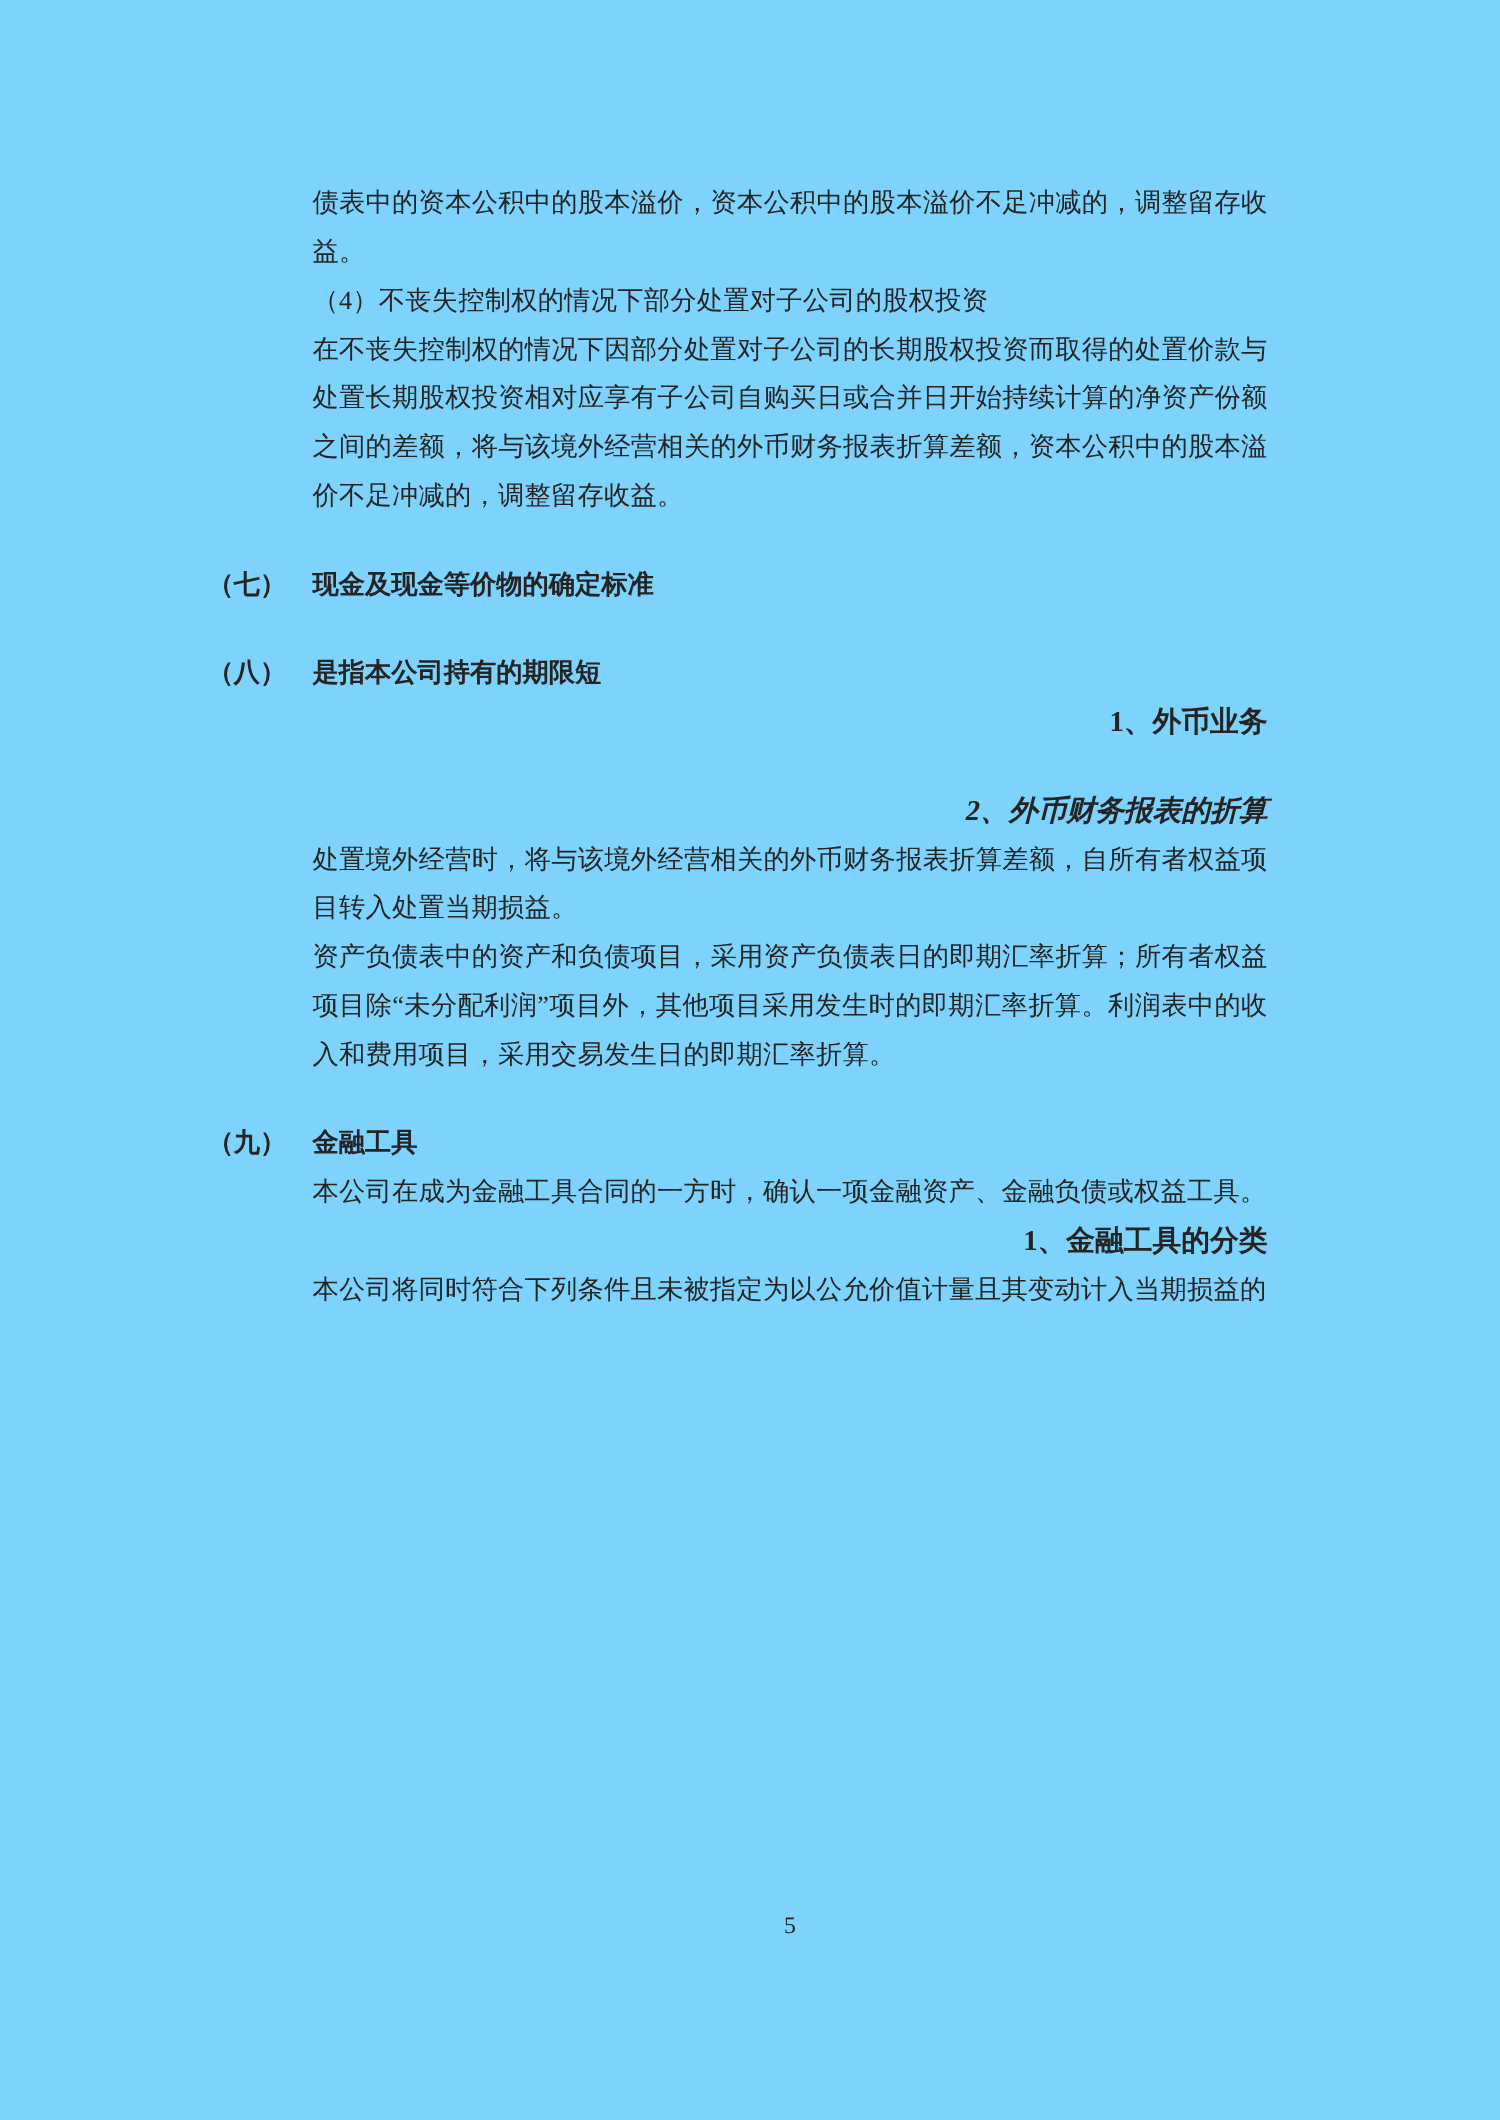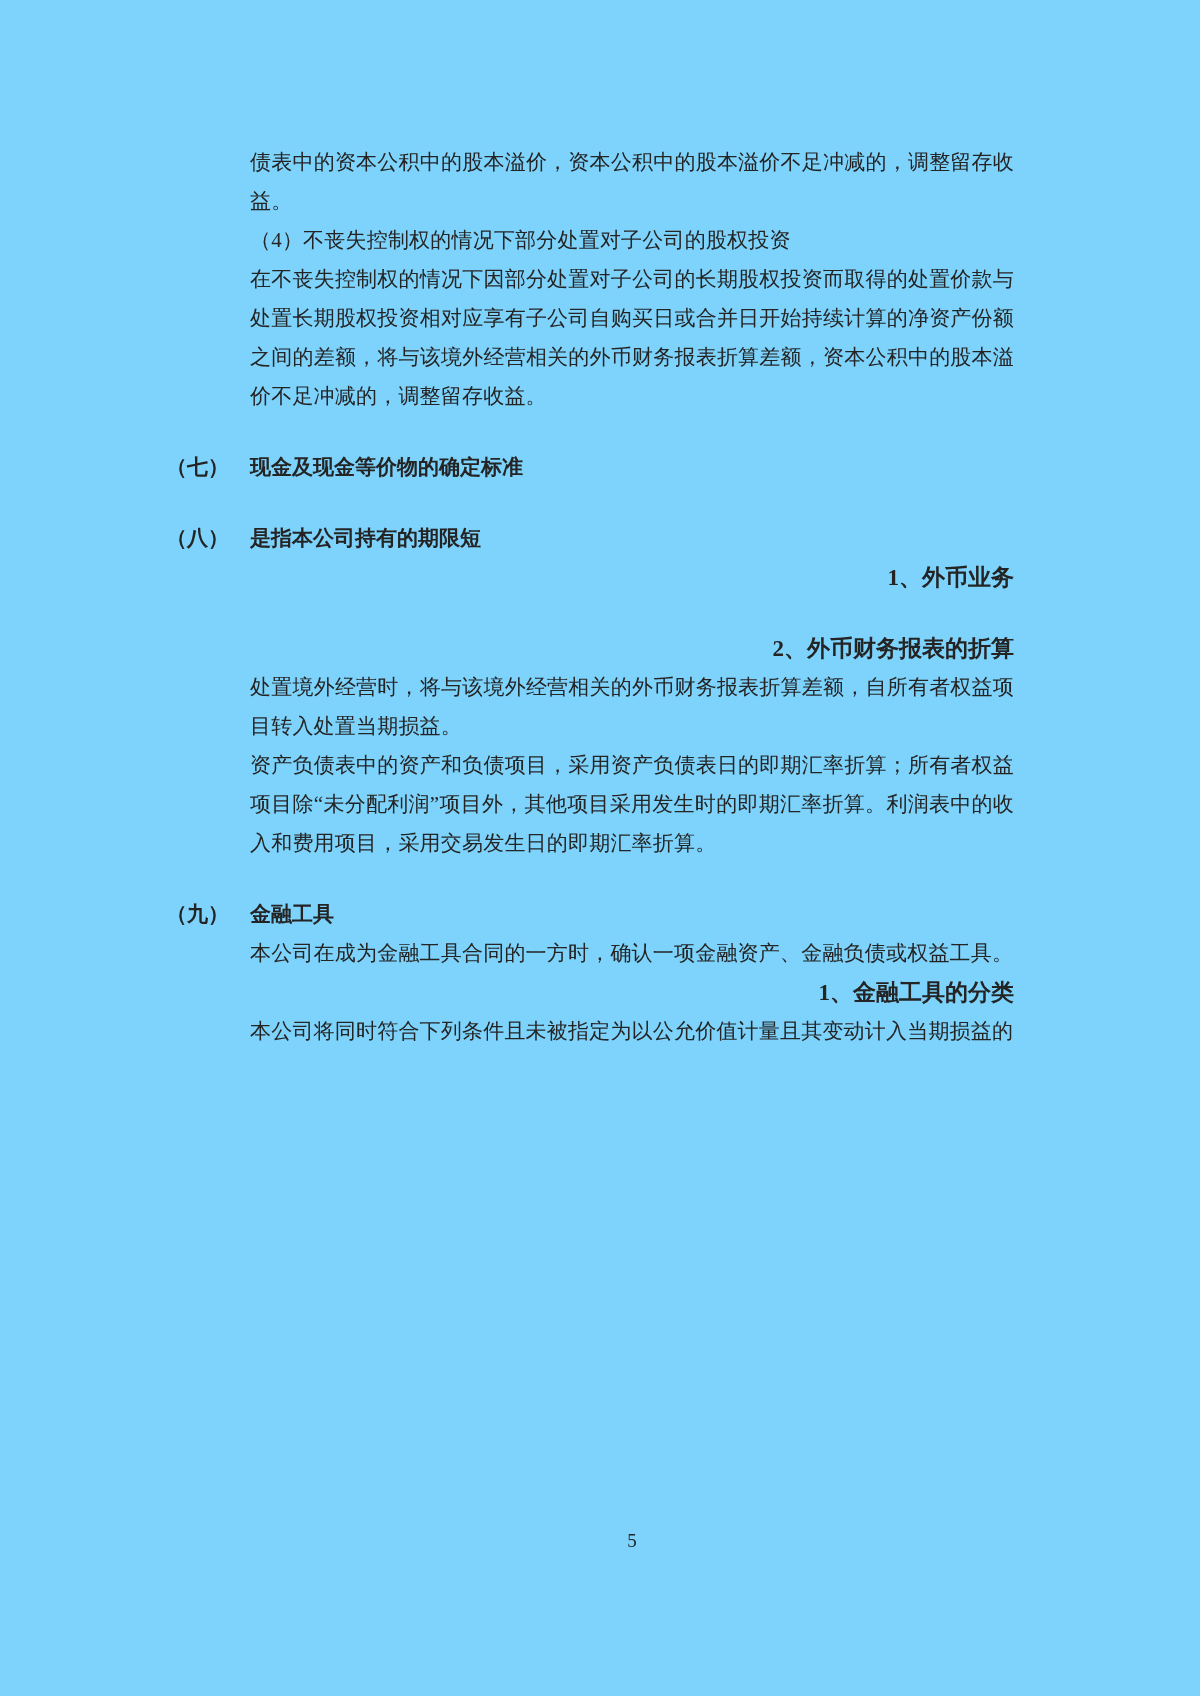--- a/index.html
+++ b/index.html
@@ -44,20 +44,21 @@
     white-space: nowrap;
   }
   .sub-head {
     font-size: 23px;
     line-height: 39px;
     font-weight: bold;
     text-align: right;
   }
   .sub-head.gap {
     margin-top: 32px;
+    font-style: italic;
   }
   .sub-num {
     display: inline-block;
     width: 59px;
     font-weight: bold;
   }
   .page-num {
     position: absolute;
     top: 1528px;
     left: 250px;

